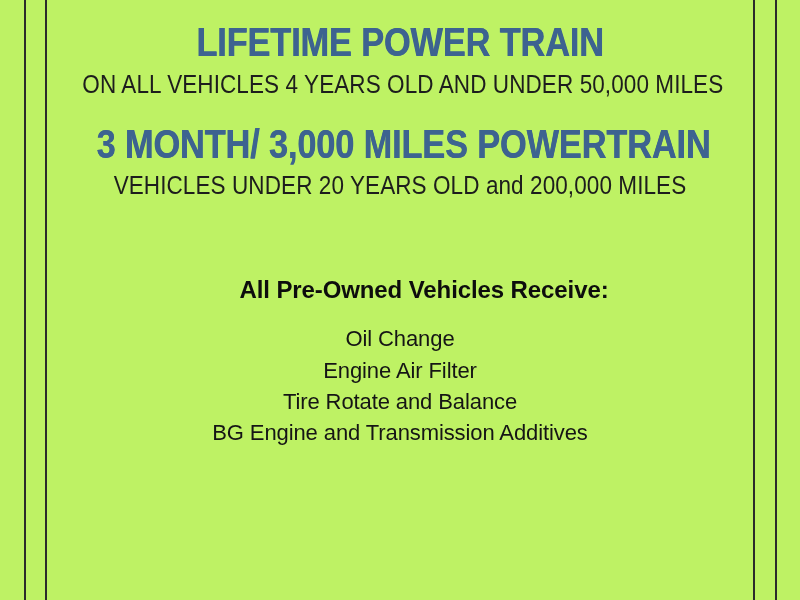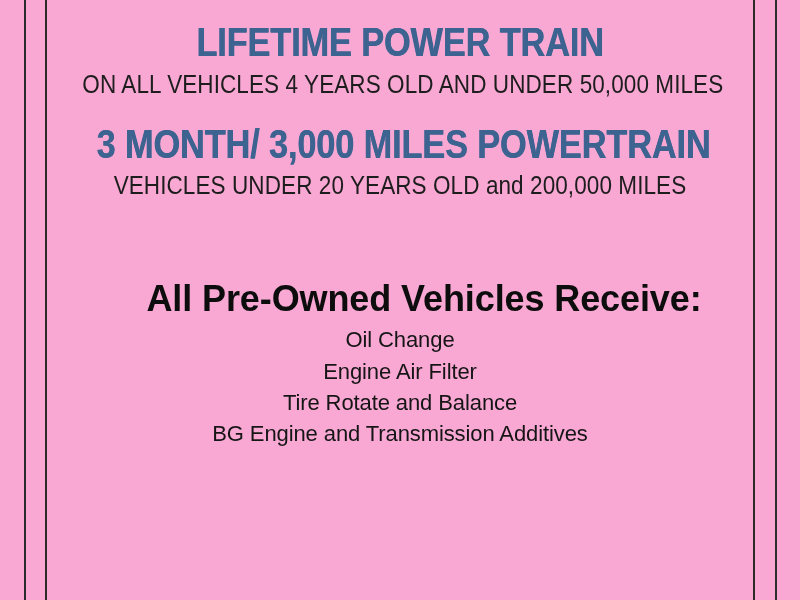--- a/index.html
+++ b/index.html
@@ -9,21 +9,21 @@
     background: #ffffff;
   }
   body {
     font-family: "Liberation Sans", sans-serif;
   }
 
   #page {
     position: relative;
     width: 800px;
     height: 600px;
-    background: #f9a8d4;
+    background: #bef264;
     overflow: hidden;
   }
 
   
   .rule {
     position: absolute;
     top: 0;
     height: 600px;
     width: 2px;
     background: #2b2b2b;
@@ -78,24 +78,24 @@
 
   
   #services {
     margin-top: 74px;
   }
 
   .services-title {
     color: #0d0d0d;
     font-family: "Liberation Sans", sans-serif;
     font-weight: 700;
-    font-size: 36px;
+    font-size: 24px;
     line-height: 1.42;
     letter-spacing: -0.1px;
-    margin: 0;
+    margin: 16px;
     white-space: nowrap;
     padding-left: 48px;
   }
 
   .service-list {
     list-style: none;
     margin: 0;
     padding: 0;
   }
 

